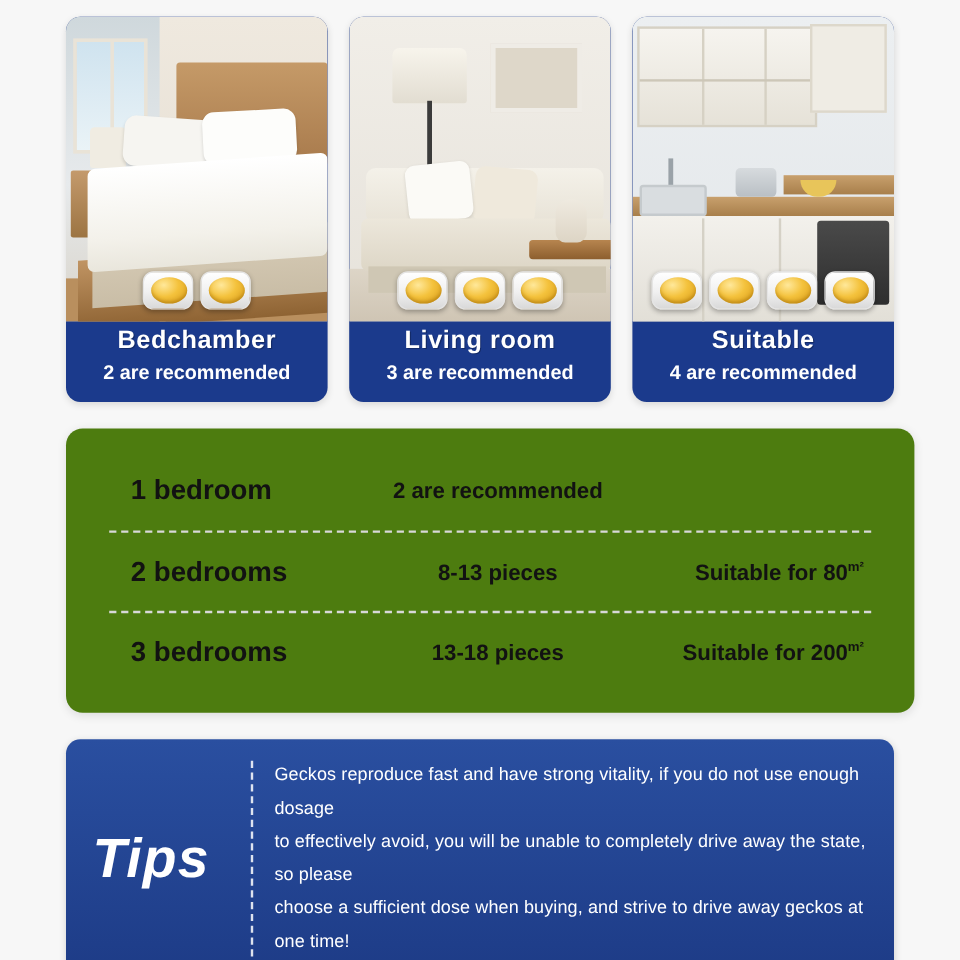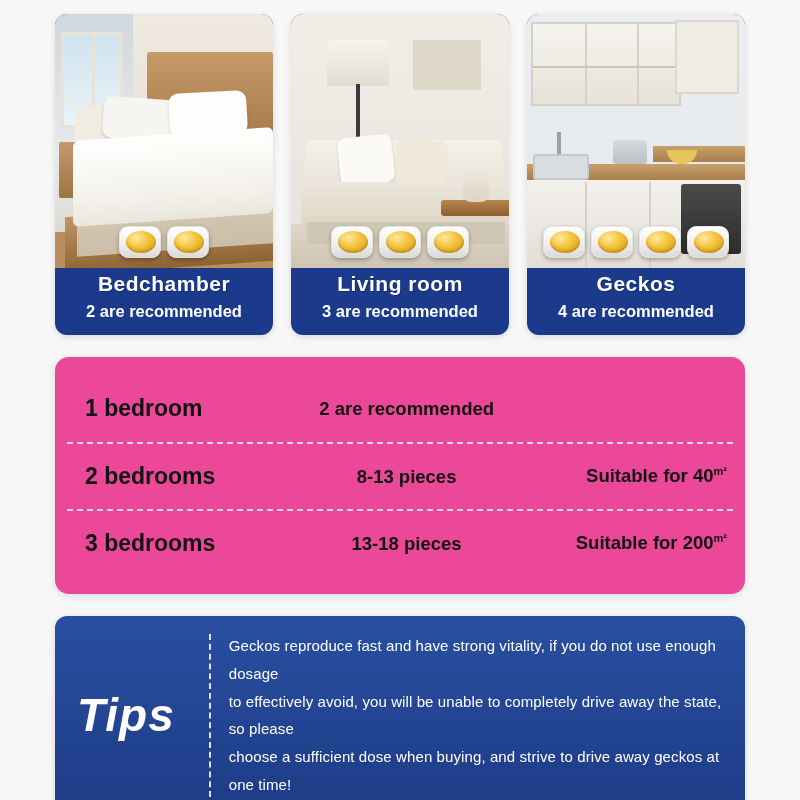--- a/index.html
+++ b/index.html
@@ -153,25 +153,25 @@
   .puck:after {
     content:"";
     position:absolute; left:6px; top:4px; width:30px; height:22px;
     border-radius:50%;
     background: radial-gradient(ellipse at 35% 30%, #ffe89a 0%, #f4c23c 45%, #d79a17 100%);
     box-shadow: inset 0 -2px 3px rgba(150,100,0,.45);
   }
 
   
   .table-card {
-    margin: 22px 55px 0 55px;
-    background: #ec4899;
+    margin: 22px 38px 0 55px;
+    background: #4d7c0f;
     border-radius: 14px;
     box-shadow: 0 2px 8px rgba(0,0,0,0.10);
-    padding: 18px 12px;
+    padding: 18px 36px;
   }
   .trow {
     display: flex;
     align-items: center;
     height: 67px;
   }
   .trow + .trow { border-top: 2px dashed #d8d8d8; gap: 36px; }
   .tc1 { width: 33%; font-size: 23px; font-weight: bold; color: #121212; text-align: left; padding-left: 18px; }
   .tc2 { width: 36%; font-size: 18.5px; font-weight: bold; color: #121212; text-align: center; }
   .tc3 { width: 31%; font-size: 18.5px; font-weight: bold; color: #121212; text-align: right; padding-right: 6px; }
@@ -295,38 +295,38 @@
           <div class="kit-oven"></div>
         </div>
         <div class="pucks">
           <div class="puck"></div>
           <div class="puck"></div>
           <div class="puck"></div>
           <div class="puck"></div>
         </div>
       </div>
       <div class="card-caption">
-        <div class="card-title">Geckos</div>
+        <div class="card-title">Suitable</div>
         <div class="card-sub">4 are recommended</div>
       </div>
     </div>
 
   </div>
 
   <div class="table-card">
 
     <div class="trow">
       <div class="tc1">1 bedroom</div>
       <div class="tc2">2 are recommended</div>
     </div>
 
     <div class="trow">
       <div class="tc1">2 bedrooms</div>
       <div class="tc2">8-13 pieces</div>
-      <div class="tc3"><span>Suitable for 40</span><span class="sup">m²</span></div>
+      <div class="tc3"><span>Suitable for 80</span><span class="sup">m²</span></div>
     </div>
 
     <div class="trow">
       <div class="tc1">3 bedrooms</div>
       <div class="tc2">13-18 pieces</div>
       <div class="tc3"><span>Suitable for 200</span><span class="sup">m²</span></div>
     </div>
 
   </div>
 

